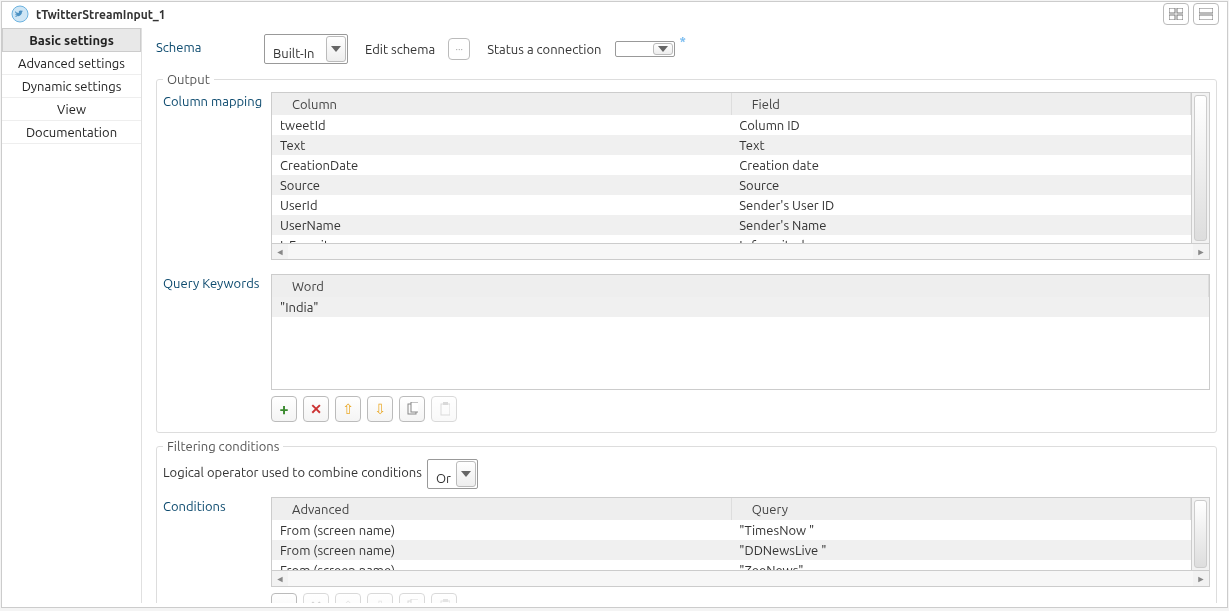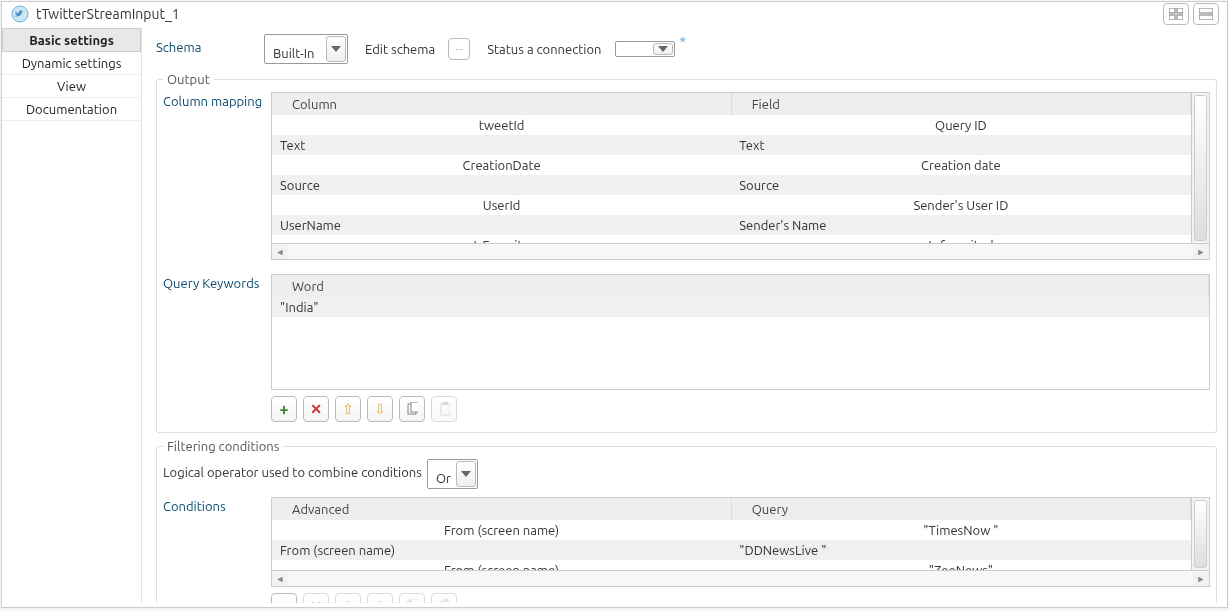--- a/index.html
+++ b/index.html
@@ -1,20 +1,20 @@
 <!DOCTYPE html>
 <html><head>
 <meta charset="utf-8">
 <style>
 * { box-sizing: border-box; font-family: Ubuntu, "Segoe UI", Arial, sans-serif; font-size: 13px; }
 body { margin: 0; padding: 0; background: #f4f4f4; width: 1229px; height: 611px; overflow: hidden; color: #333; }
 .panel { background: #fff; margin: 1px; border: 1px solid #ccc; height: 607px; position: relative; }
 .header { display: flex; align-items: center; padding: 1px 8px 3px 8px; }
 .header .icon-box { width: 20px; height: 20px; margin-right: 6px; display: flex; align-items: center; justify-content: center; }
-.header .title { font-weight: normal; font-size: 14px; color: #333; flex: 1; }
+.header .title { font-weight: bold; font-size: 12px; color: #333; flex: 1; }
 .header .view-btns { display: flex; gap: 4px; }
 .view-btns button { width: 26px; height: 22px; border: 1px solid #bbb; border-radius: 4px; background: #fff; padding: 0; cursor: pointer; display:flex; align-items:center; justify-content:center;}
 .content-row { display: flex; height: calc(100% - 30px); }
 .sidebar { width: 140px; flex: 0 0 140px; border-right: 1px solid #e0e0e0; }
 .sidebar .item { padding: 4px 10px; border-bottom: 1px solid #eee; cursor: pointer; color:#222;text-align:center; }
 .sidebar .item.active { background: #e8e8e8; font-weight: bold; border: 1px solid #ccc; }
 .main { flex: 1; padding: 4px 10px 4px 14px; overflow-y: auto; }
 .form-row { display: flex; align-items: flex-start; padding: 2px 0; }
 .form-label { flex: 0 0 108px; padding-top: 6px; color:#0c4a6e; }
 .form-body { flex: 1; }
@@ -25,21 +25,21 @@
 .ellipsis-btn { width:22px; height:22px; border:1px solid #bbb; border-radius:4px; background:#fff; cursor:pointer; vertical-align:middle; display:inline-flex; align-items:center; justify-content:center; color:#999; font-size:10px; line-height:1; }
 .asterisk { color: #7bbdf0; font-weight: bold; margin-left: 2px; vertical-align: top; }
 fieldset { border: 1px solid #ddd; border-radius: 3px; padding: 4px 6px 8px 6px; margin: 6px 0; }
 legend { padding: 0 4px; color: #555; }
 .table-wrap { position: relative; display:flex; }
 .table-inner { flex:1; border:1px solid #ccc; overflow:hidden; }
 table { width: 100%; border-collapse: collapse; }
 th { background: #eee; text-align: left; padding: 4px 20px; font-weight: normal; color: #444; border-right:1px solid #ddd; }
 td { padding: 3px 8px; color: #333; }
 tr.even td { background: #f0f0f0; }
-tr.odd td { background: #fff; text-align: center; }
+tr.odd td { background: #fff; }
 .vscroll { width: 18px; background: #f2f2f2; border:1px solid #ccc; border-left:none; position:relative; }
 .vscroll .nub { position:absolute; top:2px; left:2px; right:2px; bottom:2px; background:linear-gradient(#fff,#ddd); border:1px solid #ccc; border-radius:3px;}
 .hscroll { height: 16px; border:1px solid #ccc; border-top:none; background:#f2f2f2; position:relative; display:flex; align-items:center;}
 .hscroll .lbtn,.hscroll .rbtn{ width:16px; height:100%; display:flex; align-items:center; justify-content:center; color:#888; font-size:9px;}
 .hscroll .track{flex:1; height:100%; background:#f7f7f7;}
 .toolbar { display: flex; gap: 6px; margin-top: 6px; }
 .icon-btn { width: 26px; height: 26px; border: 1px solid #bbb; border-radius: 4px; background: linear-gradient(#fff,#f4f4f4); display: flex; align-items: center; justify-content: center; cursor: pointer; }
 .icon-btn.disabled { opacity: 0.55; cursor: default; }
 .tri { width:0; height:0; border-left:5px solid transparent; border-right:5px solid transparent; }
 .tri-down { border-top:6px solid #666; }
@@ -70,20 +70,21 @@
             <rect x="0" y="0" width="14" height="5" fill="none" stroke="#777"></rect>
             <rect x="0" y="7" width="14" height="5" fill="none" stroke="#777"></rect>
           </svg>
         </button>
     </div>
   </div>
 
   <div class="content-row">
     <div class="sidebar">
       <div class="item active"><span>Basic settings</span></div>
+      <div class="item"><span>Advanced settings</span></div>
       <div class="item"><span>Dynamic settings</span></div>
       <div class="item"><span>View</span></div>
       <div class="item"><span>Documentation</span></div>
     </div>
 
     <div class="main">
 
       <div class="form-row">
         <label class="form-label">Schema</label>
         <div class="form-body">
@@ -116,21 +117,21 @@
                 <table>
                   <thead>
                       <tr>
                     <th style="width:50%">Column</th>
                     <th>Field</th>
                   </tr>
                     </thead>
                   <tbody>
                     <tr class="odd">
                         <td>tweetId</td>
-                        <td>Query ID</td>
+                        <td>Column ID</td>
                       </tr>
                     <tr class="even">
                         <td>Text</td>
                         <td>Text</td>
                       </tr>
                     <tr class="odd">
                         <td>CreationDate</td>
                         <td>Creation date</td>
                       </tr>
                     <tr class="even">

